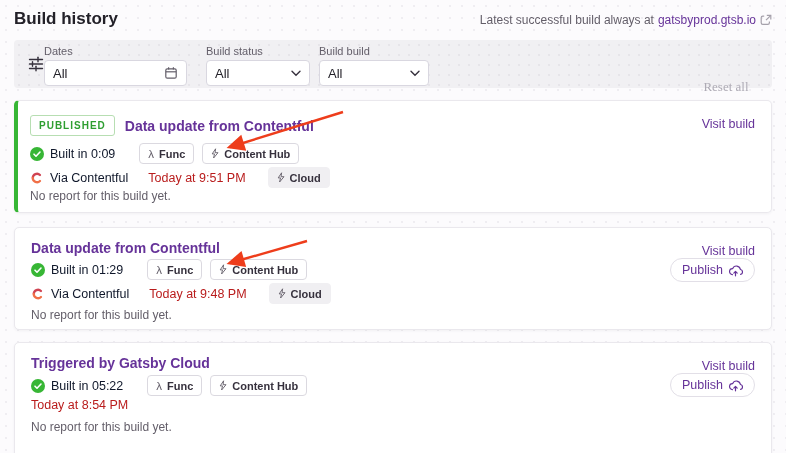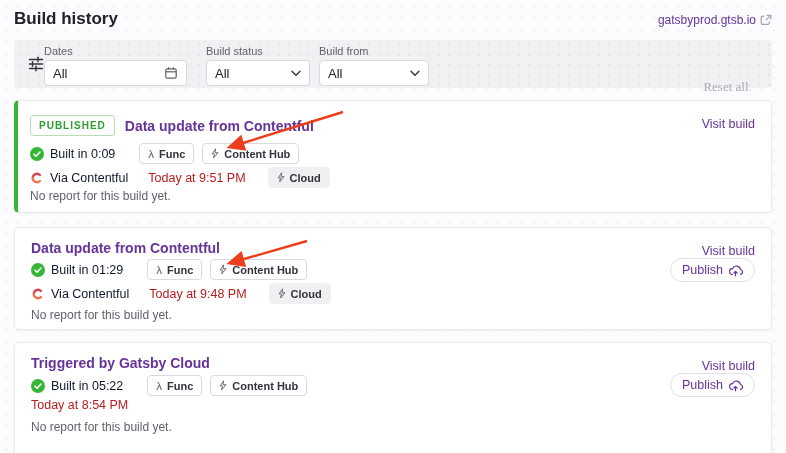--- a/index.html
+++ b/index.html
@@ -94,20 +94,21 @@
   }
   .tag.filled { background: #f0eff2; border-color: #f0eff2; }
   .tag .lambda { font-size: 11.5px; font-weight: normal; color: #635e69; }
   .arrow-svg { position: absolute; pointer-events: none; }
 </style>
 </head>
 <body>
 
 <h1 class="page-title">Build history</h1>
 <div class="latest-note">
+  <span>Latest successful build always at</span>
   <a>gatsbyprod.gtsb.io</a>
   <span class="icon">
     <svg width="12" height="12" viewBox="0 0 12 12" fill="none" stroke="#a5a1ab" stroke-width="1.2">
       <path d="M4.2 2.2 H2.8 C1.9 2.2 1.2 2.9 1.2 3.8 v5 c0 .9 .7 1.6 1.6 1.6 h5 c.9 0 1.6-.7 1.6-1.6 V7.4"></path>
       <path d="M6.8 1.4 h4 v4"></path>
       <path d="M10.6 1.6 L6 6.2"></path>
     </svg>
   </span>
 </div>
 
@@ -144,21 +145,21 @@
       <span class="fvalue">All</span>
       <span class="icon">
         <svg width="10" height="7" viewBox="0 0 10 7" fill="none" stroke="#36313d" stroke-width="1.4" stroke-linecap="round">
             <path d="M1 1.2 L5 5.2 L9 1.2"></path>
           </svg>
       </span>
     </div>
   </div>
 
   <div class="fgroup fg-type">
-    <span class="flabel">Build from</span>
+    <span class="flabel">Build build</span>
     <div class="fcontrol">
       <span class="fvalue">All</span>
       <span class="icon">
         <svg width="10" height="7" viewBox="0 0 10 7" fill="none" stroke="#36313d" stroke-width="1.4" stroke-linecap="round">
             <path d="M1 1.2 L5 5.2 L9 1.2"></path>
           </svg>
       </span>
     </div>
   </div>
 

